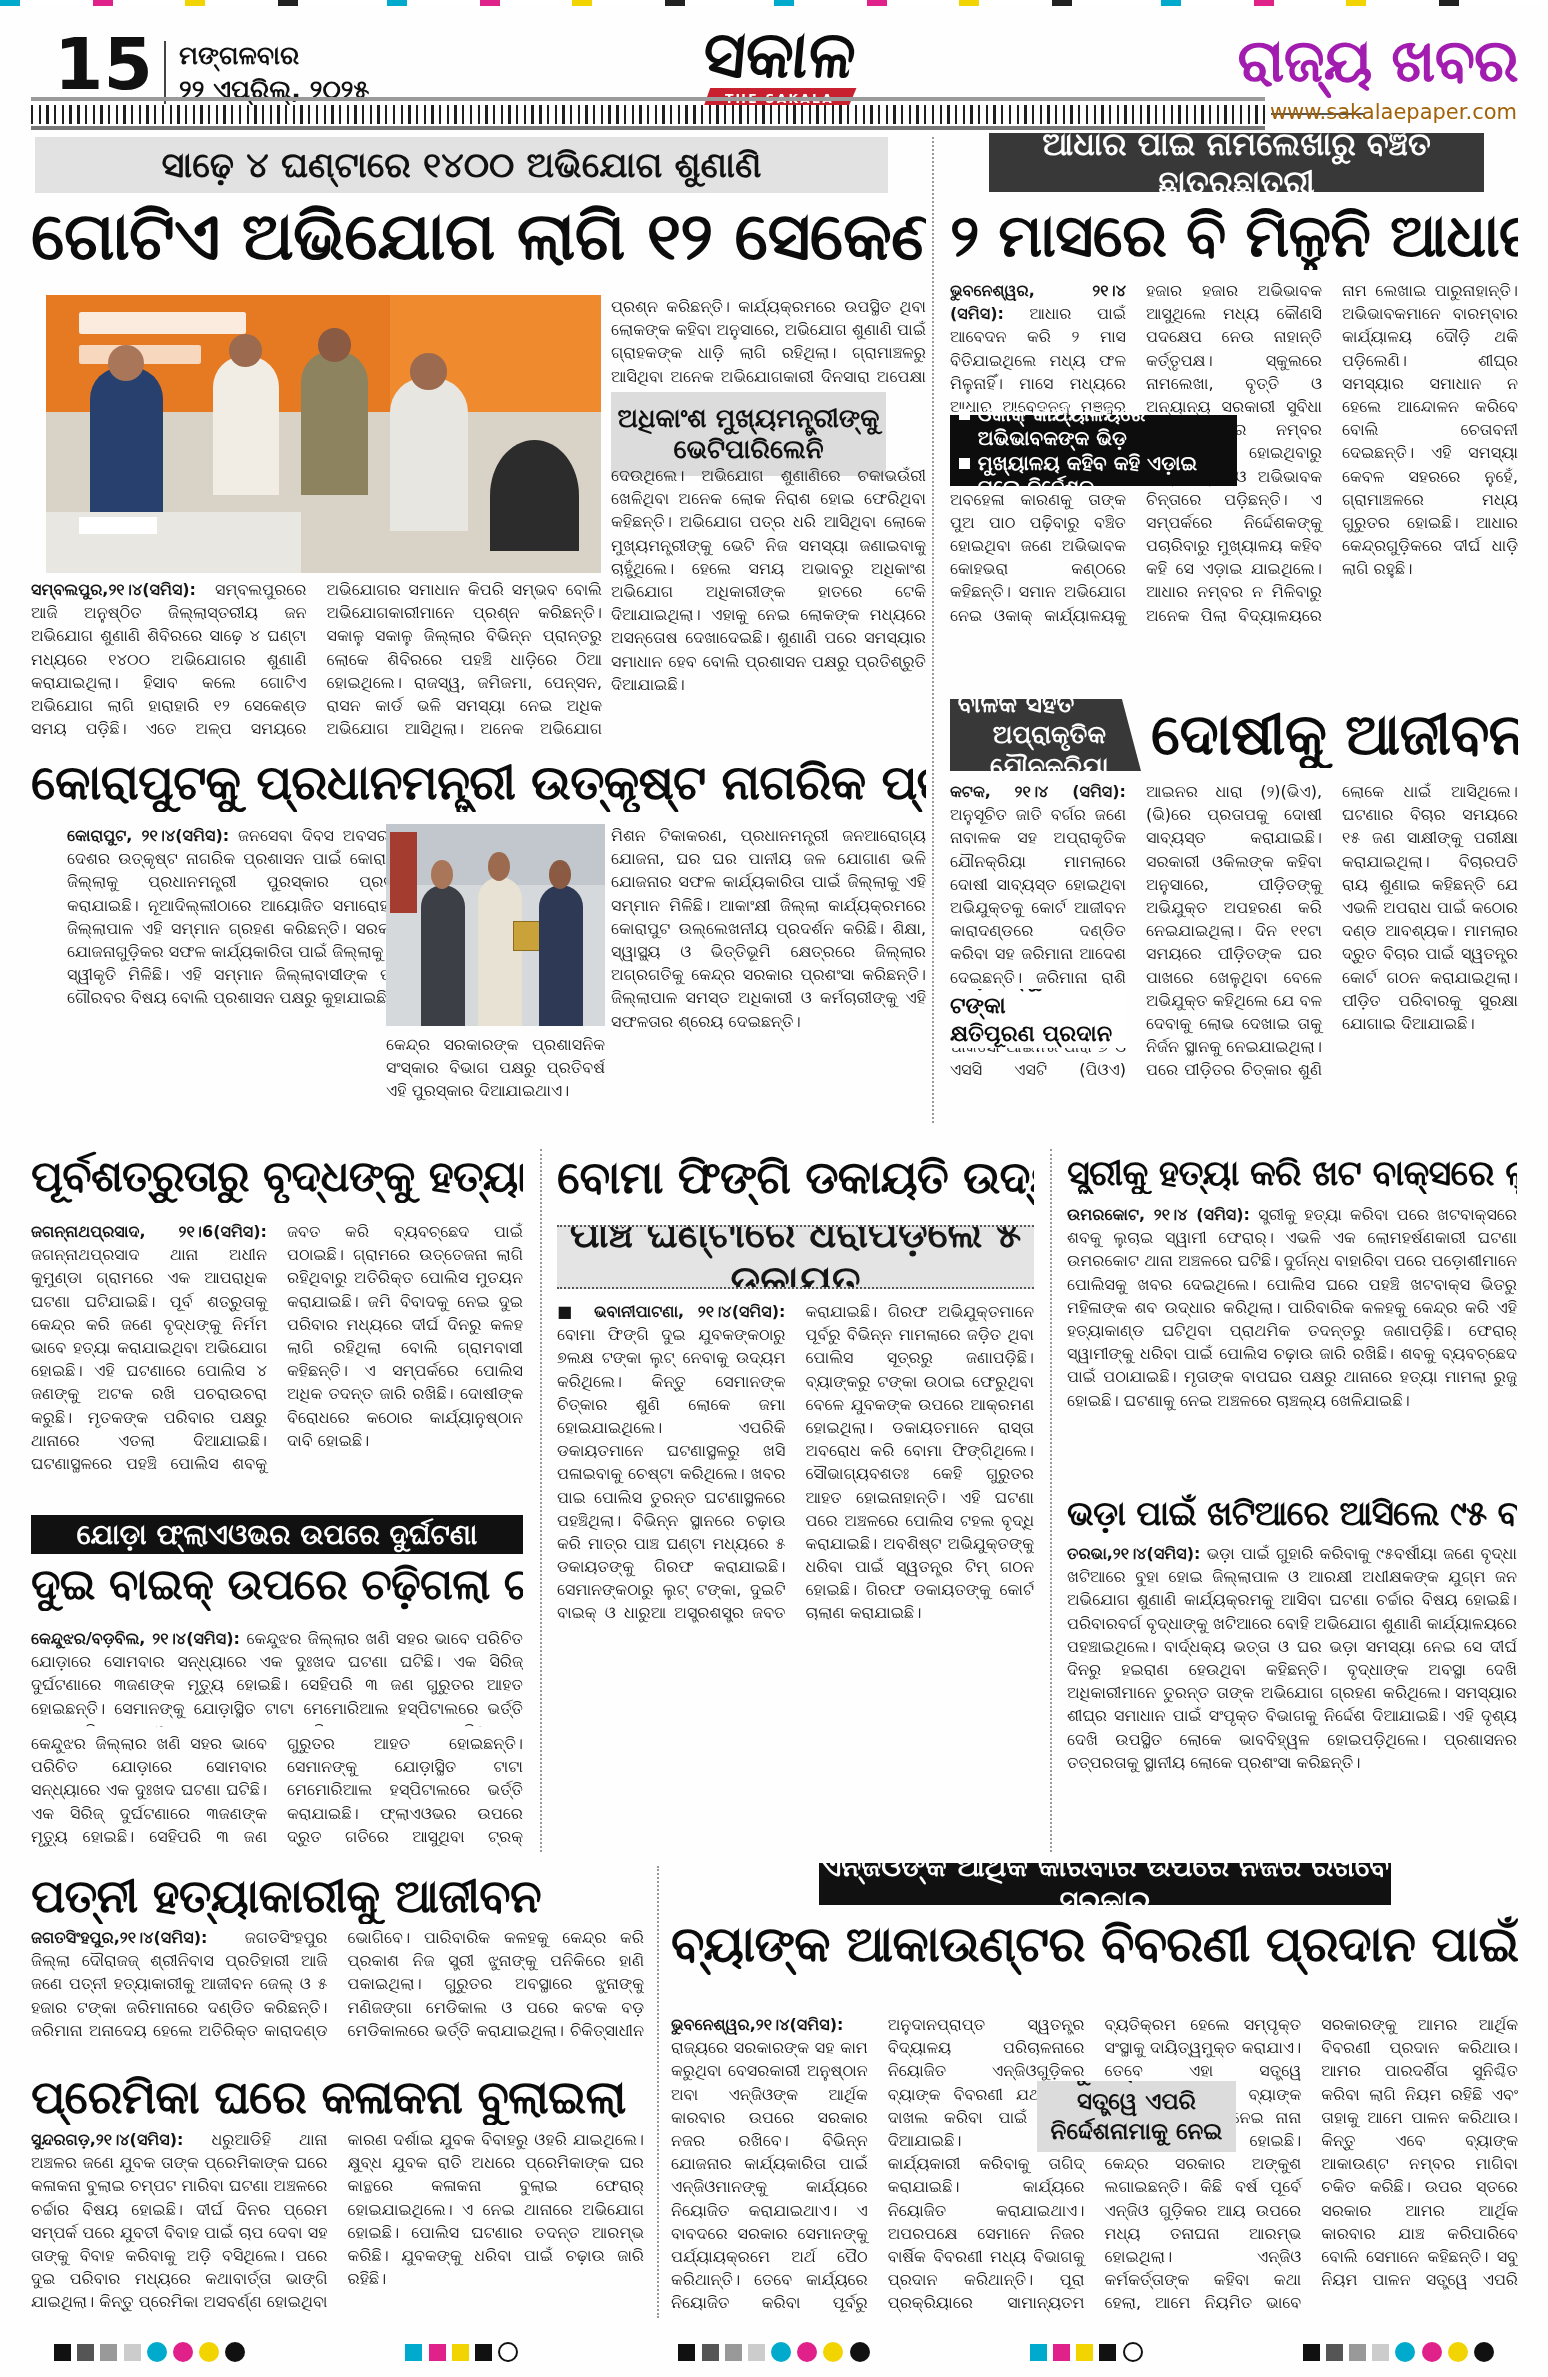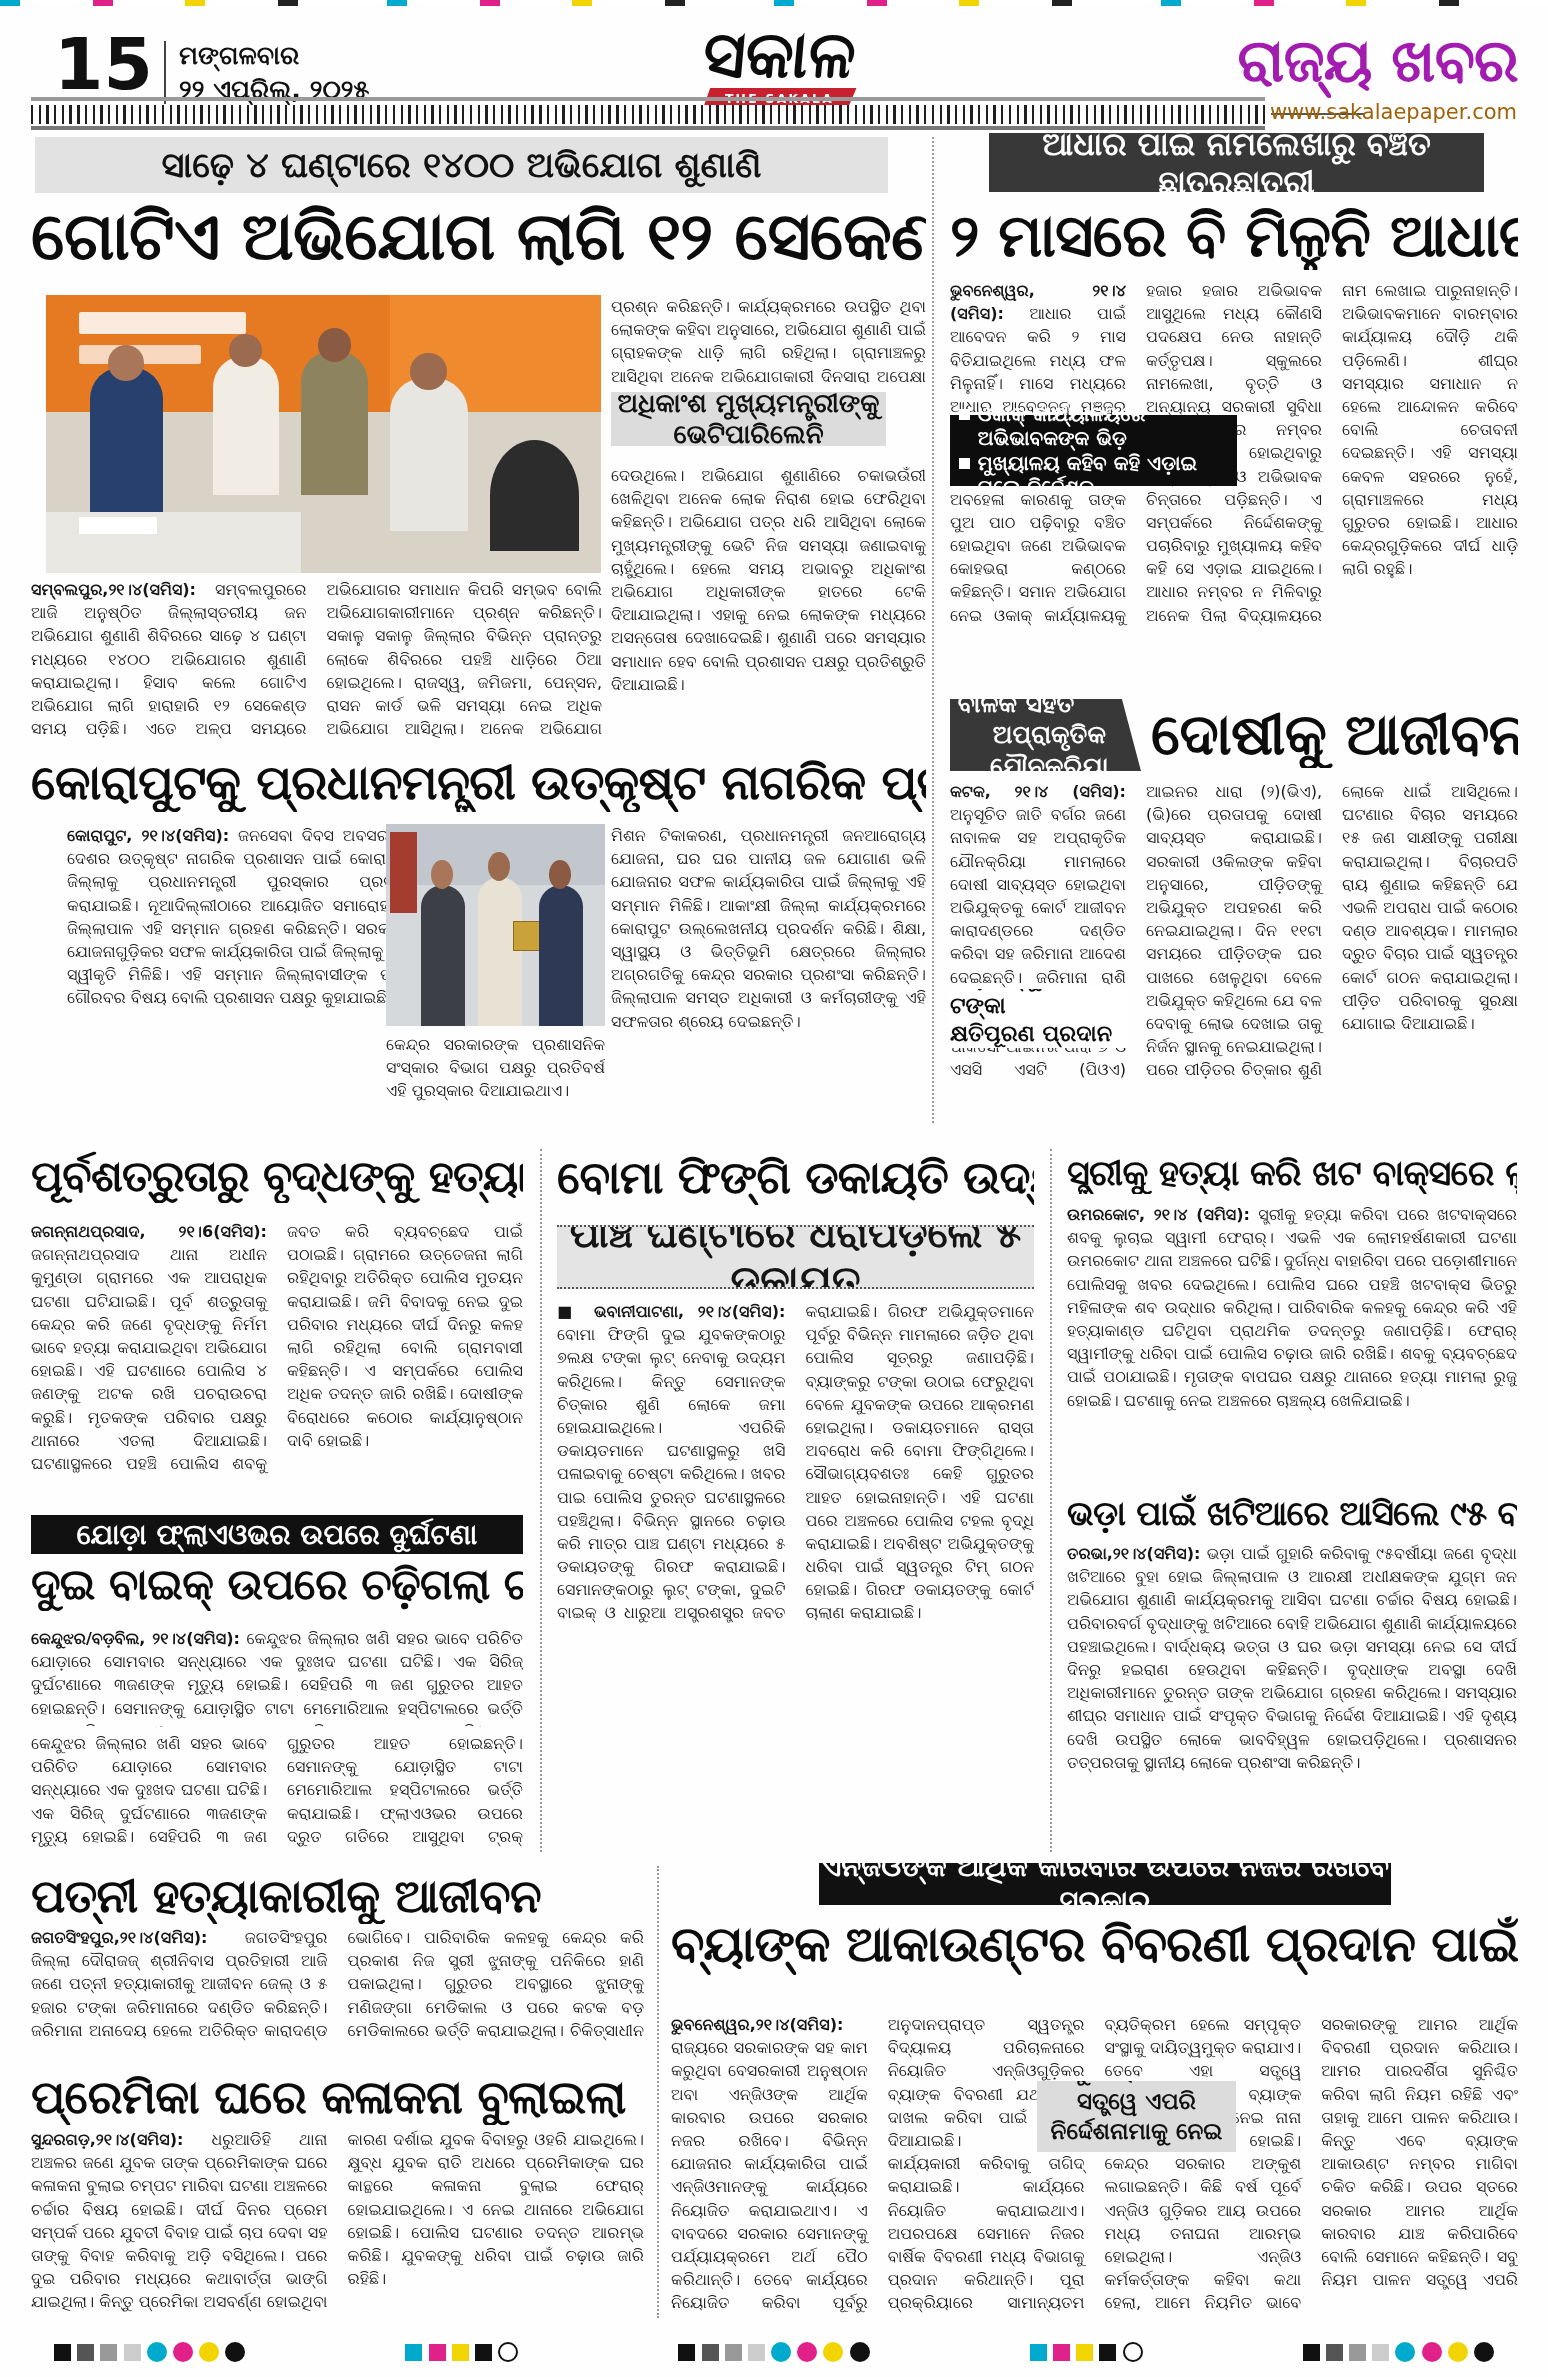--- a/index.html
+++ b/index.html
@@ -90,21 +90,21 @@
     <div class="abs" style="left:62%;top:30%;width:14%;height:55%;background:#e8e6e0;border-radius:34px 34px 0 0;"></div>
     <div class="abs" style="left:65.6%;top:21%;width:6.6%;height:13%;background:#9c6b4f;border-radius:50%;"></div>
     <div class="abs" style="left:80%;top:52%;width:16%;height:40%;background:#2c2c2c;border-radius:50% 50% 0 0;"></div>
     <div class="abs" style="left:0;top:78%;width:46%;height:22%;background:#e9e7e2;"></div>
     <div class="abs" style="left:6%;top:80%;width:14%;height:6%;background:#ffffff;"></div>
   </div>
 
   <div class="abs body-text" style="left:611px;top:295px;width:315px;height:93px;">
     <span>ପ୍ରଶ୍ନ କରିଛନ୍ତି। କାର୍ଯ୍ୟକ୍ରମରେ ଉପସ୍ଥିତ ଥିବା ଲୋକଙ୍କ କହିବା ଅନୁସାରେ, ଅଭିଯୋଗ ଶୁଣାଣି ପାଇଁ ଗ୍ରାହକଙ୍କ ଧାଡ଼ି ଲାଗି ରହିଥିଲା। ଗ୍ରାମାଞ୍ଚଳରୁ ଆସିଥିବା ଅନେକ ଅଭିଯୋଗକାରୀ ଦିନସାରା ଅପେକ୍ଷା କରିଥିଲେ।</span>
   </div>
-  <div class="abs inset-gray" style="left:611px;top:392px;width:275px;height:54px;font-size:26px;line-height:1.2;align-items:center;">
+  <div class="abs inset-gray" style="left:611px;top:392px;width:275px;height:84px;font-size:26px;line-height:1.2;align-items:center;">
     <span>ଅଧିକାଂଶ ମୁଖ୍ୟମନ୍ତ୍ରୀଙ୍କୁ</span>
     <span>ଭେଟିପାରିଲେନି</span>
   </div>
   <div class="abs body-text" style="left:611px;top:464px;width:315px;height:278px;">
     <span>ଦେଉଥିଲେ। ଅଭିଯୋଗ ଶୁଣାଣିରେ ଚକାଭଉଁରୀ ଖେଳିଥିବା ଅନେକ ଲୋକ ନିରାଶ ହୋଇ ଫେରିଥିବା କହିଛନ୍ତି। ଅଭିଯୋଗ ପତ୍ର ଧରି ଆସିଥିବା ଲୋକେ ମୁଖ୍ୟମନ୍ତ୍ରୀଙ୍କୁ ଭେଟି ନିଜ ସମସ୍ୟା ଜଣାଇବାକୁ ଚାହୁଁଥିଲେ। ହେଲେ ସମୟ ଅଭାବରୁ ଅଧିକାଂଶ ଅଭିଯୋଗ ଅଧିକାରୀଙ୍କ ହାତରେ ଟେକି ଦିଆଯାଇଥିଲା। ଏହାକୁ ନେଇ ଲୋକଙ୍କ ମଧ୍ୟରେ ଅସନ୍ତୋଷ ଦେଖାଦେଇଛି। ଶୁଣାଣି ପରେ ସମସ୍ୟାର ସମାଧାନ ହେବ ବୋଲି ପ୍ରଶାସନ ପକ୍ଷରୁ ପ୍ରତିଶ୍ରୁତି ଦିଆଯାଇଛି।</span>
   </div>
 
   <div class="abs body-text cols2" style="left:31px;top:578px;width:571px;height:165px;">
     <b>ସମ୍ବଲପୁର,୨୧।୪(ସମିସ):</b>
     <span>ସମ୍ବଲପୁରରେ ଆଜି ଅନୁଷ୍ଠିତ ଜିଲ୍ଲାସ୍ତରୀୟ ଜନ ଅଭିଯୋଗ ଶୁଣାଣି ଶିବିରରେ ସାଢ଼େ ୪ ଘଣ୍ଟା ମଧ୍ୟରେ ୧୪୦୦ ଅଭିଯୋଗର ଶୁଣାଣି କରାଯାଇଥିଲା। ହିସାବ କଲେ ଗୋଟିଏ ଅଭିଯୋଗ ଲାଗି ହାରାହାରି ୧୨ ସେକେଣ୍ଡ ସମୟ ପଡ଼ିଛି। ଏତେ ଅଳ୍ପ ସମୟରେ ଅଭିଯୋଗର ସମାଧାନ କିପରି ସମ୍ଭବ ବୋଲି ଅଭିଯୋଗକାରୀମାନେ ପ୍ରଶ୍ନ କରିଛନ୍ତି। ସକାଳୁ ସକାଳୁ ଜିଲ୍ଲାର ବିଭିନ୍ନ ପ୍ରାନ୍ତରୁ ଲୋକେ ଶିବିରରେ ପହଞ୍ଚି ଧାଡ଼ିରେ ଠିଆ ହୋଇଥିଲେ। ରାଜସ୍ୱ, ଜମିଜମା, ପେନ୍‌ସନ, ରାସନ କାର୍ଡ ଭଳି ସମସ୍ୟା ନେଇ ଅଧିକ ଅଭିଯୋଗ ଆସିଥିଲା। ଅନେକ ଅଭିଯୋଗ କେବଳ ଗ୍ରହଣ କରାଯାଇ ସଂପୃକ୍ତ ବିଭାଗକୁ ପଠାଯାଇଥିଲା। ଶୁଣାଣି ଶେଷରେ ଅଧିକାରୀମାନେ ସମସ୍ତ ଅଭିଯୋଗର ସମୟବଦ୍ଧ ସମାଧାନ ପାଇଁ ନିର୍ଦ୍ଦେଶ ଦେଇଥିଲେ। ଏହି କାର୍ଯ୍ୟକ୍ରମକୁ ନେଇ ଜିଲ୍ଲାରେ ବ୍ୟାପକ ଆଲୋଚନା ହେଉଛି।</span>

